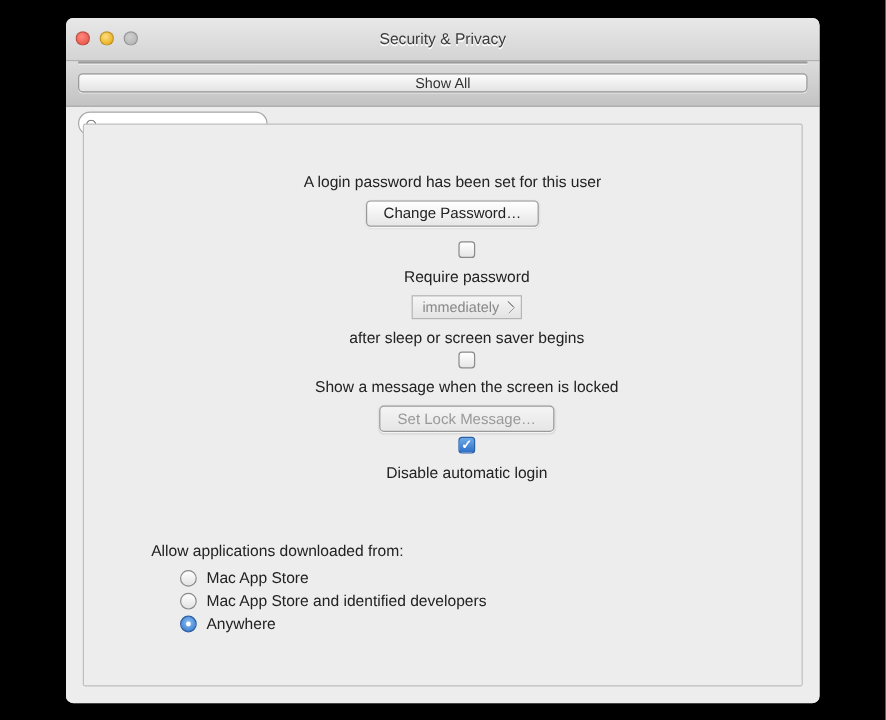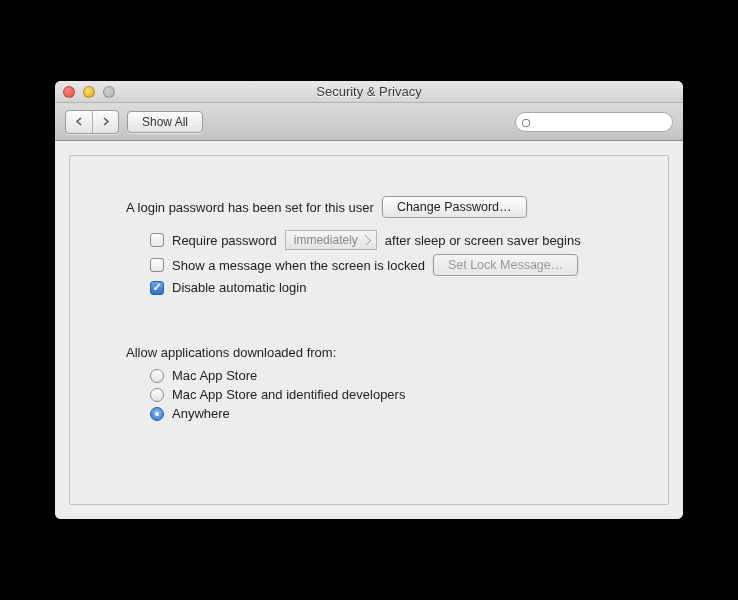--- a/index.html
+++ b/index.html
@@ -16,21 +16,21 @@
     justify-content: center;
   }
   .window {
     width: 628px;
     background: #ededed;
     border-radius: 6px;
     box-shadow: 0 10px 40px rgba(0,0,0,0.6), 0 0 0 1px rgba(0,0,0,0.2);
     overflow: hidden;
   }
   .titlebar {
-    height: 22px;
+    height: 36px;
     background: linear-gradient(#e8e8e8, #d4d4d4);
     border-bottom: 1px solid #b0b0b0;
     display: flex;
     align-items: center;
     position: relative;
   }
   .traffic-lights {
     display: flex;
     gap: 8px;
     padding-left: 8px;
@@ -51,23 +51,23 @@
     font-size: 13px;
     color: #3a3a3a;
     text-shadow: 0 1px 0 #fff;
     pointer-events: none;
   }
   .toolbar {
     height: 38px;
     background: linear-gradient(#dcdcdc, #c3c3c3);
     border-bottom: 1px solid #8e8e8e;
     display: flex;
-    align-items: center;
     padding: 0 10px;
     gap: 8px;
+    flex-direction: column;
   }
   .segmented {
     display: flex;
     border: 1px solid #9a9a9a;
     border-radius: 4px;
     overflow: hidden;
     background: linear-gradient(#fdfdfd, #e3e3e3);
     box-shadow: 0 1px 0 rgba(255,255,255,0.6);
   }
   .segmented button {
@@ -151,20 +151,21 @@
     color: #222;
     box-shadow: inset 0 1px 3px rgba(0,0,0,0.25);
   }
   .row {
     display: flex;
     align-items: center;
     gap: 8px;
     margin: 4px 0;
     color: #222;
     font-size: 13px;
+    flex-direction: column;
   }
   .row.top { margin-top: 10px; margin-bottom: 12px; }
   .aqua-btn {
     height: 22px;
     padding: 0 14px;
     border: 1px solid #9a9a9a;
     border-radius: 4px;
     background: linear-gradient(#ffffff, #e6e6e6);
     font-size: 12.5px;
     color: #222;

